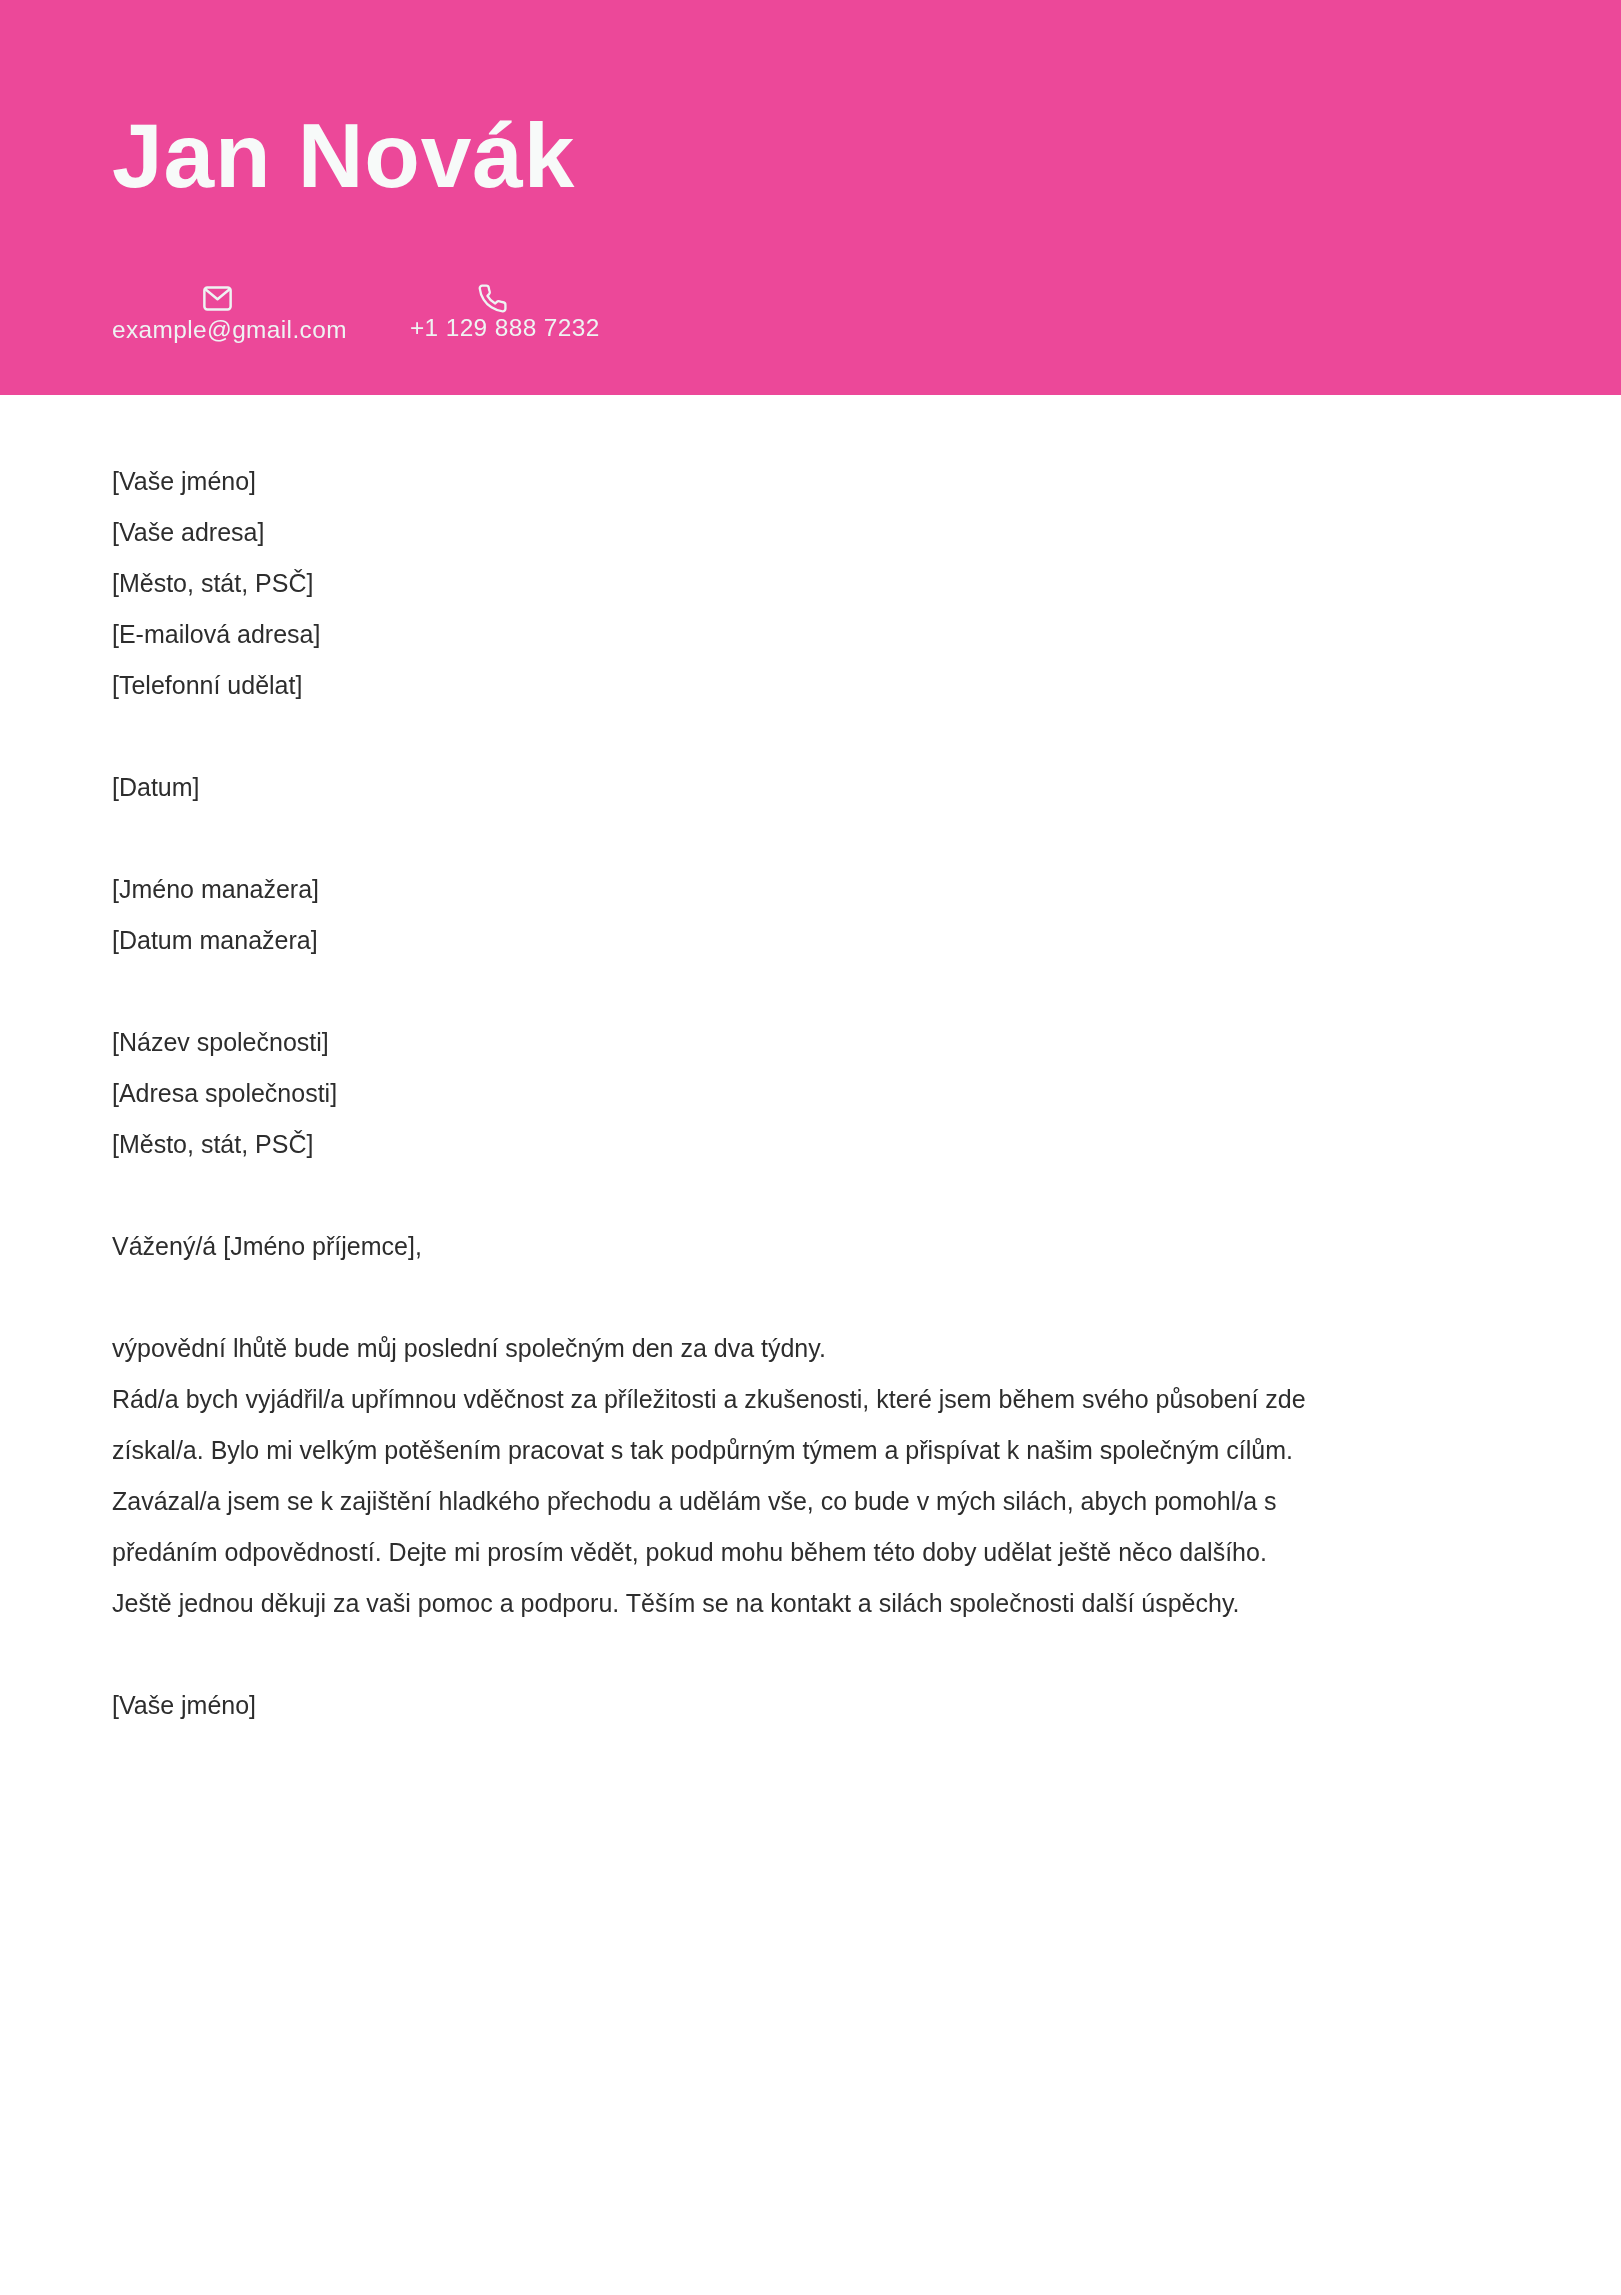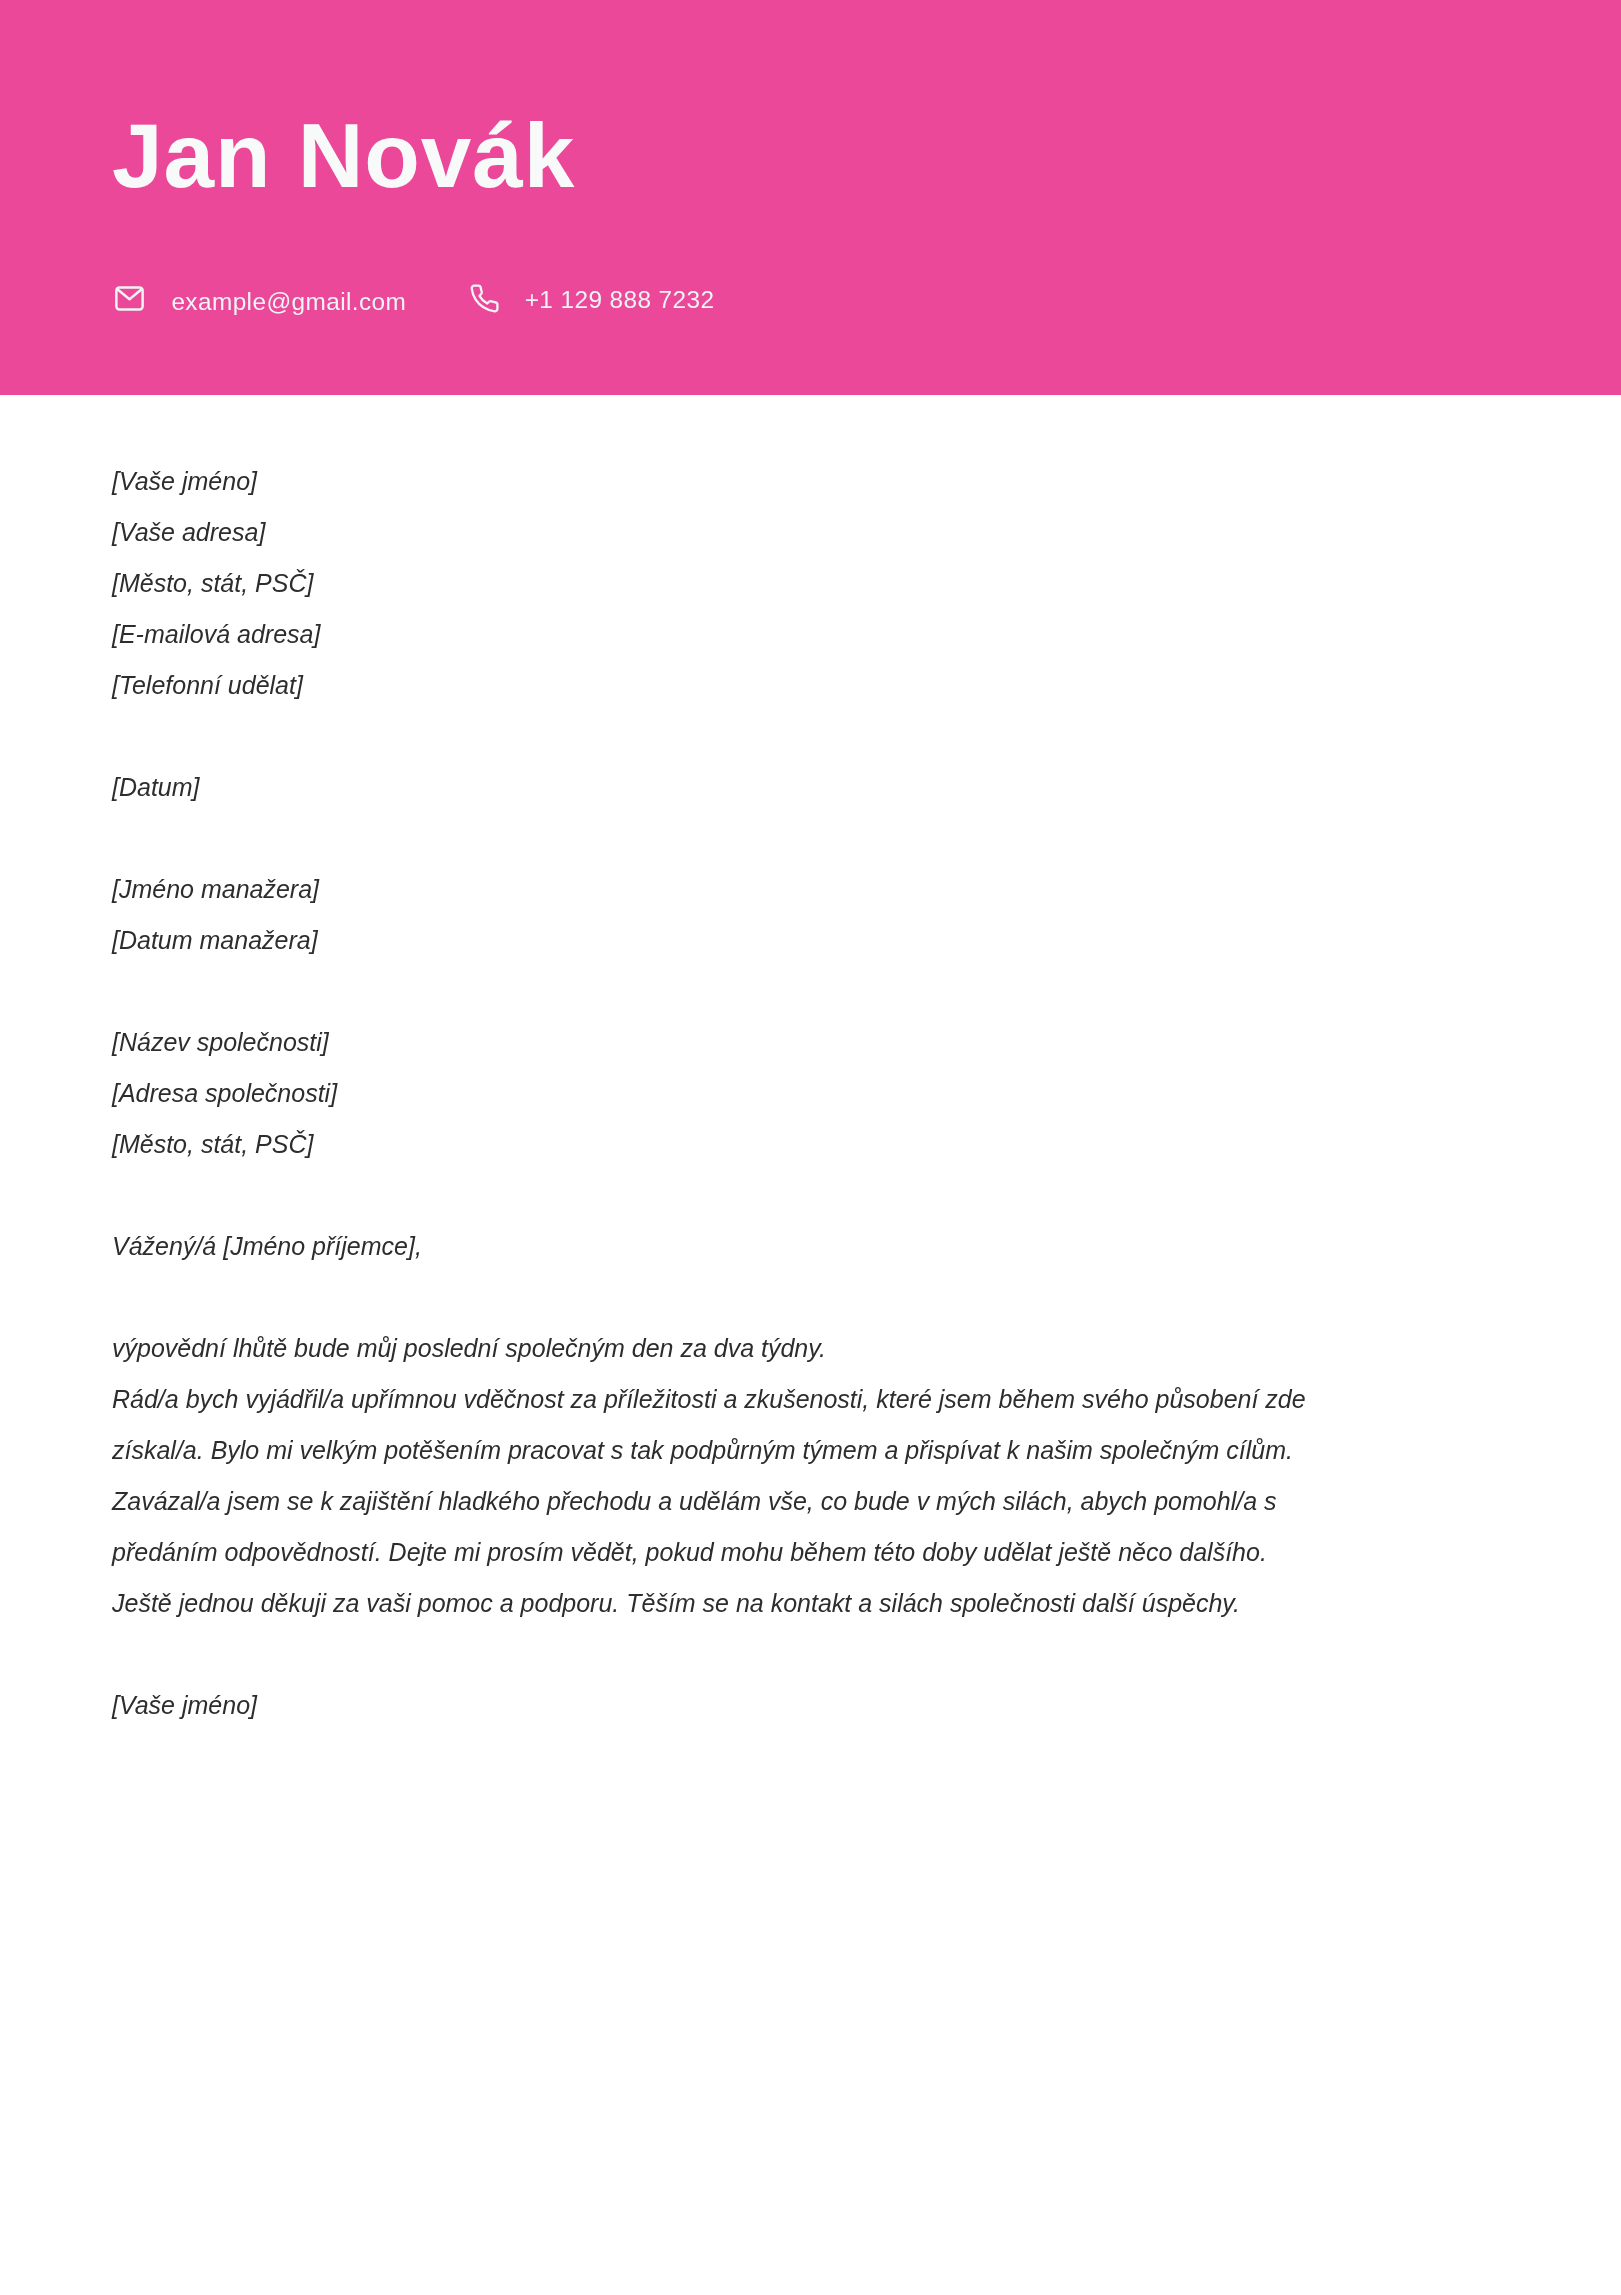--- a/index.html
+++ b/index.html
@@ -34,41 +34,42 @@
   }
   .contacts {
     position: absolute;
     left: 112px;
     top: 281px;
     display: flex;
     align-items: center;
   }
   .contact {
     display: flex;
-    align-items: flex-end;
+    align-items: center;
     margin-right: 63px;
     color: #eef4f3;
     font-size: 24.4px;
     letter-spacing: 0.4px;
     white-space: nowrap;
+    flex-direction: column;
   }
   .contact .icon {
     display: inline-flex;
     margin-right: 24.4px;
   }
   .contact .icon svg { display: block; }
   
   .letter {
     padding: 61px 70px 0 112px;
     color: #2d2d2d;
     font-size: 25px;
     line-height: 51px;
     font-stretch: condensed;
   }
-  .para { margin-bottom: 51px; font-style: italic; }
+  .para { margin-bottom: 51px; }
   .line { white-space: nowrap; }
 </style>
 </head>
 <body>
 
 <div class="header">
   <div class="name">Jan Novák</div>
   <div class="contacts">
     <div class="contact">
       <span class="icon">

